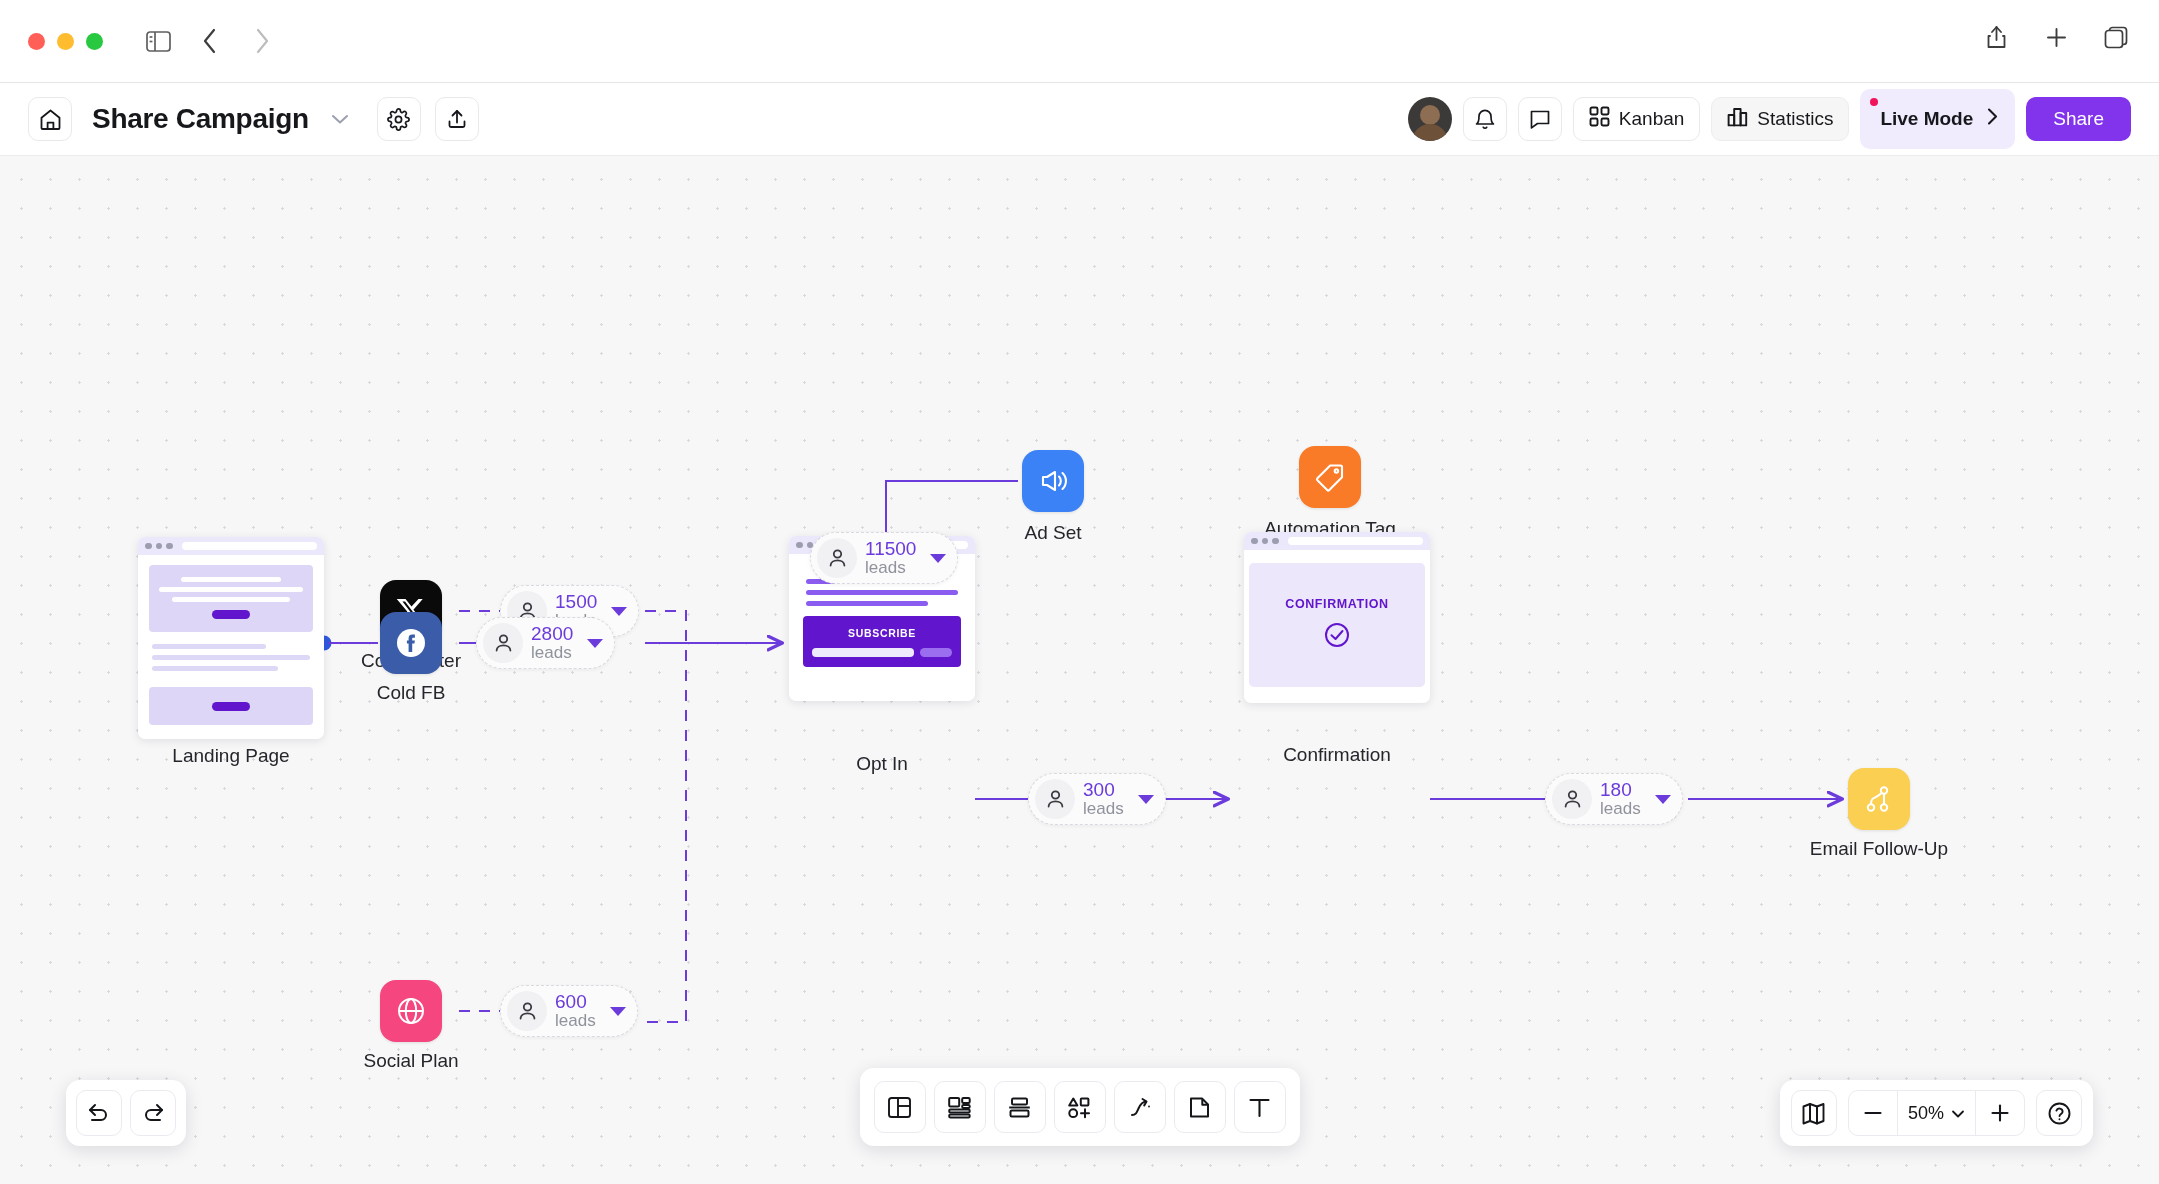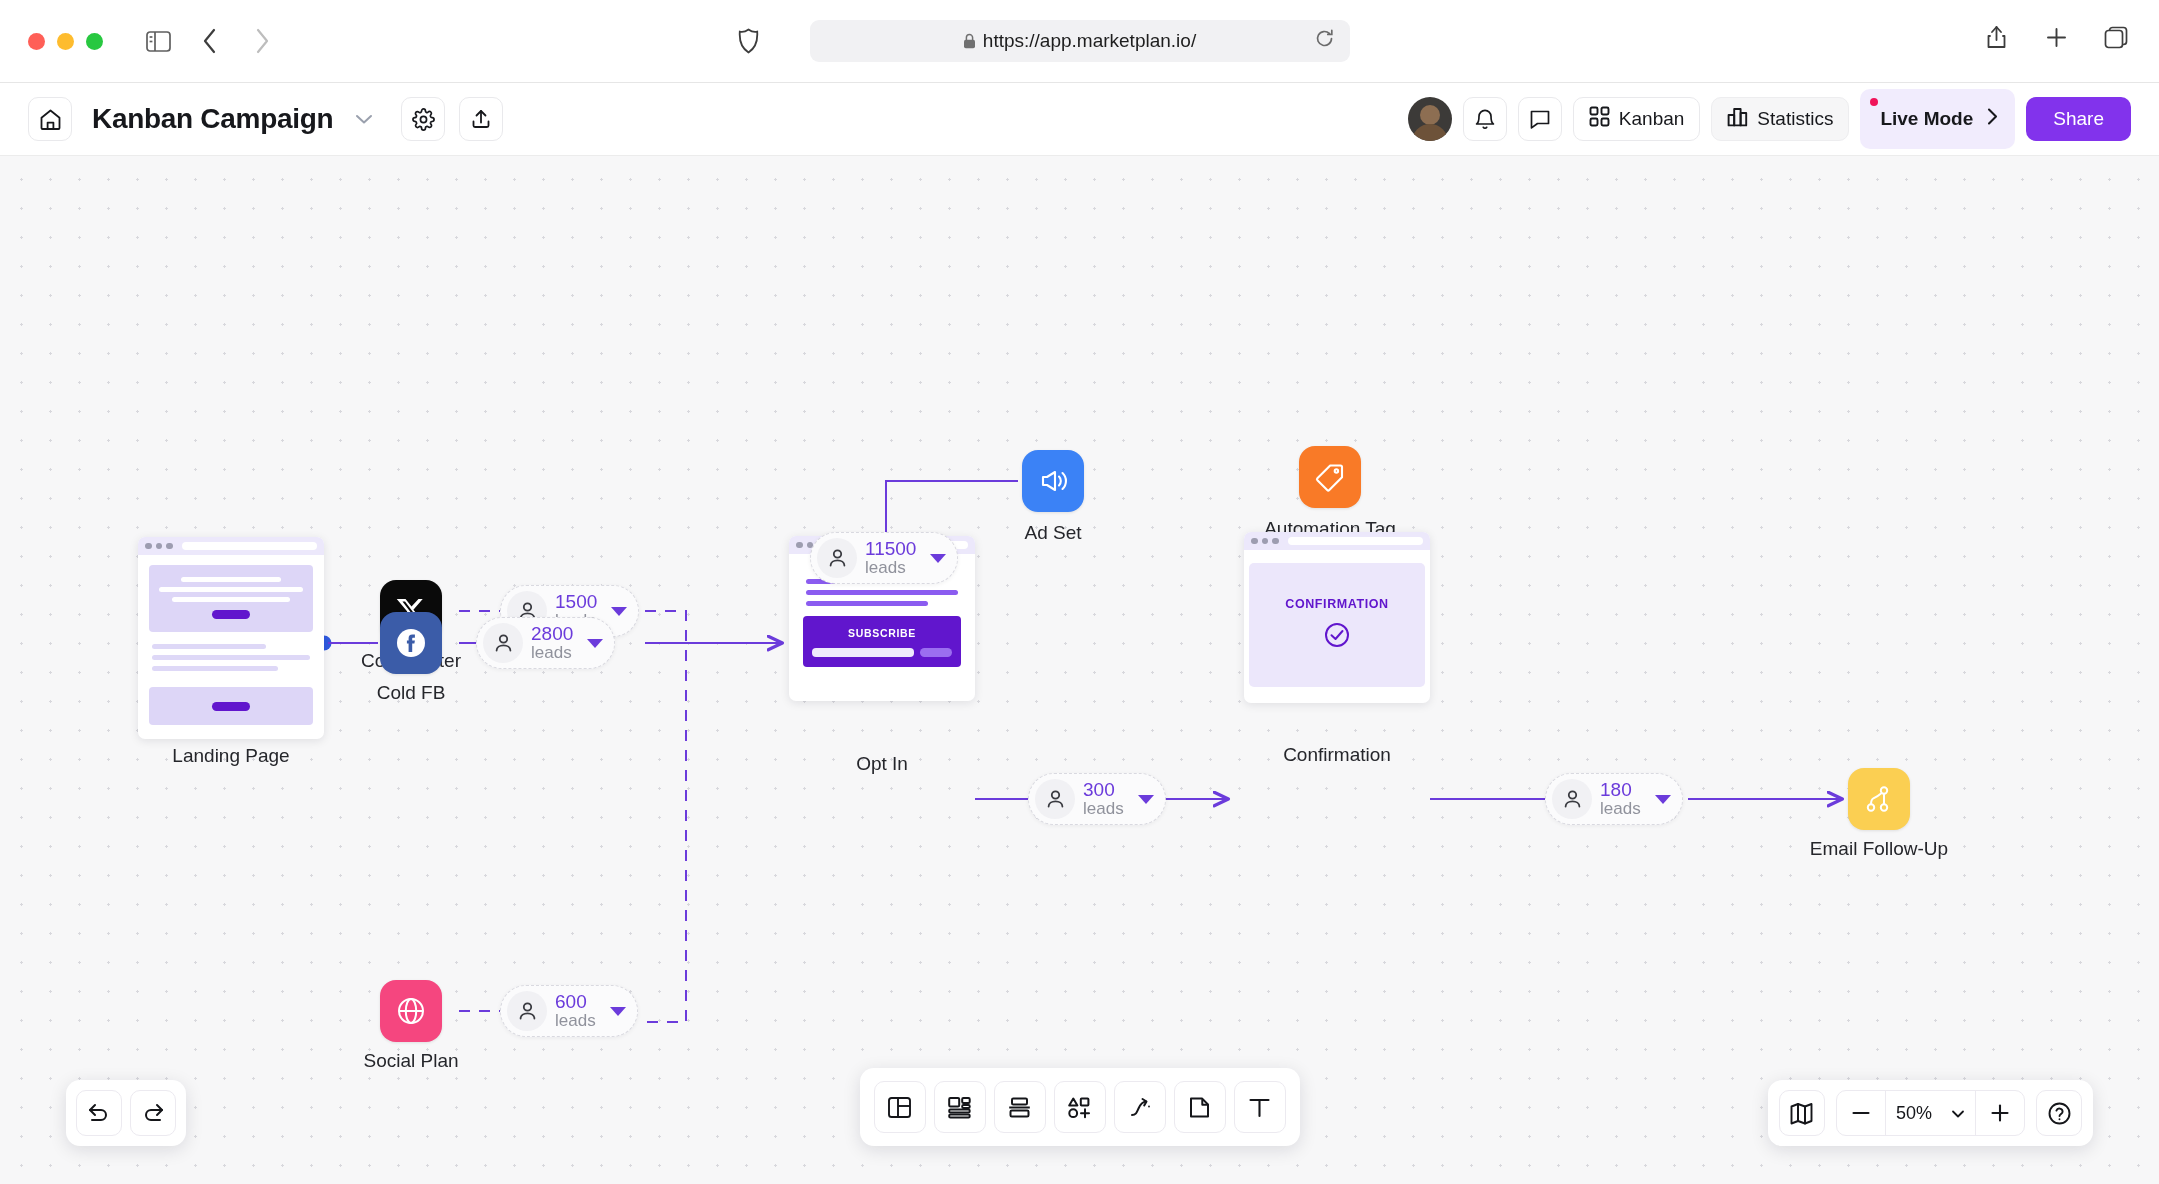--- a/index.html
+++ b/index.html
@@ -199,21 +199,21 @@
     background: #fff; display: flex; align-items: center; justify-content: center;
     color: #15161a; cursor: pointer;
   }
   .tool-bar .tbtn { width: 52px; height: 52px; }
   .zoom-group {
     display: flex; align-items: center; border: 1px solid #eceaf0; border-radius: 10px;
     height: 46px; overflow: hidden;
   }
   .zg-btn { width: 48px; height: 46px; display: flex; align-items: center; justify-content: center;
             color: #15161a; cursor: pointer; }
-  .zg-val { height: 46px; display: flex; align-items: center; gap: 19px; padding: 0 10px;
+  .zg-val { height: 46px; display: flex; align-items: center; gap: 7px; padding: 0 10px;
             border-left: 1px solid #eceaf0; border-right: 1px solid #eceaf0;
             font-size: 18px; color: #15161a; cursor: pointer; }
 </style>
 </head>
 <body>
 
 <div class="app">
 
   <div class="browser-bar">
     <div class="traffic">
@@ -235,42 +235,20 @@
             <polyline points="12,2 3,13 12,24"></polyline>
           </svg>
       </div>
       <div class="icon-btn-plain dim">
         <svg width="16" height="26" viewBox="0 0 16 26" fill="none" stroke="#bdbdbd" stroke-width="2.2" stroke-linecap="round" stroke-linejoin="round">
             <polyline points="4,2 13,13 4,24"></polyline>
           </svg>
       </div>
     </div>
 
-    <div class="urlbar-wrap">
-      <div class="shield">
-        <svg width="21" height="26" viewBox="0 0 21 26" fill="none" stroke="#3d3d3d" stroke-width="1.8">
-            <path d="M10.5 1.5 C7 4 3.5 4 1.8 3.6 C1.2 12 3.5 20 10.5 24.4 C17.5 20 19.8 12 19.2 3.6 C17.5 4 14 4 10.5 1.5Z"></path>
-          </svg>
-      </div>
-      <div class="urlbar">
-        <span class="lock">
-          <svg width="13" height="16" viewBox="0 0 13 16" fill="#707070">
-              <rect x="1" y="6.8" width="11" height="8.4" rx="1.8"></rect>
-              <path d="M3.4 7V4.6a3.1 3.1 0 0 1 6.2 0V7" fill="none" stroke="#707070" stroke-width="1.5"></path>
-            </svg>
-        </span>
-        <span>https://app.marketplan.io/</span>
-        <span class="reload">
-          <svg width="19" height="19" viewBox="0 0 19 19" fill="none" stroke="#6b6b6b" stroke-width="1.7" stroke-linecap="round">
-              <path d="M16.5 9.5a7 7 0 1 1-2.2-5.1"></path>
-              <polyline points="16.8,1.4 16.8,5.4 12.8,5.4"></polyline>
-            </svg>
-        </span>
-      </div>
-    </div>
 
     <div class="right-chrome">
       <div class="icon-btn-plain">
         <svg width="21" height="26" viewBox="0 0 21 26" fill="none" stroke="#3d3d3d" stroke-width="1.8" stroke-linecap="round" stroke-linejoin="round">
             <path d="M6 8 L10.5 3 L15 8"></path>
             <line x1="10.5" y1="3" x2="10.5" y2="16"></line>
             <path d="M4 12H2.5v11h16V12H17"></path>
           </svg>
       </div>
       <div class="icon-btn-plain">
@@ -289,21 +267,21 @@
   </div>
 
   <div class="app-header">
     <div class="hdr-left">
       <div class="sq-btn">
         <svg width="23" height="23" viewBox="0 0 23 23" fill="none" stroke="#17181c" stroke-width="1.8" stroke-linejoin="round">
             <path d="M2.5 9.8 11.5 2.5 20.5 9.8V20a1 1 0 0 1-1 1h-16a1 1 0 0 1-1-1z"></path>
             <path d="M8.6 21v-6.4h5.8V21"></path>
           </svg>
       </div>
-      <div class="proj-title">Kanban Campaign</div>
+      <div class="proj-title">Share Campaign</div>
       <div class="caret-title">
         <svg width="18" height="12" viewBox="0 0 18 12" fill="none" stroke="#9aa0ad" stroke-width="2" stroke-linecap="round" stroke-linejoin="round">
             <polyline points="2,3 9,9.5 16,3"></polyline>
           </svg>
       </div>
       <div class="sq-btn" style="margin-left:14px">
         <svg width="23" height="23" viewBox="0 0 24 24" fill="none" stroke="#17181c" stroke-width="1.8">
             <circle cx="12" cy="12" r="3.2"></circle>
             <path d="M19.4 15a1.6 1.6 0 0 0 .32 1.77l.06.06a2 2 0 1 1-2.83 2.83l-.06-.06A1.6 1.6 0 0 0 15 19.4a1.6 1.6 0 0 0-1 1.47V21a2 2 0 1 1-4 0v-.1A1.6 1.6 0 0 0 9 19.4a1.6 1.6 0 0 0-1.77.33l-.06.06a2 2 0 1 1-2.83-2.83l.06-.06A1.6 1.6 0 0 0 4.6 15a1.6 1.6 0 0 0-1.47-1H3a2 2 0 1 1 0-4h.1A1.6 1.6 0 0 0 4.6 9a1.6 1.6 0 0 0-.33-1.77l-.06-.06a2 2 0 1 1 2.83-2.83l.06.06A1.6 1.6 0 0 0 9 4.6h.08A1.6 1.6 0 0 0 10 3.13V3a2 2 0 1 1 4 0v.1a1.6 1.6 0 0 0 1 1.47 1.6 1.6 0 0 0 1.77-.33l.06-.06a2 2 0 1 1 2.83 2.83l-.06.06A1.6 1.6 0 0 0 19.4 9v.08a1.6 1.6 0 0 0 1.47 1H21a2 2 0 1 1 0 4h-.1a1.6 1.6 0 0 0-1.5 1z"></path>
           </svg>

